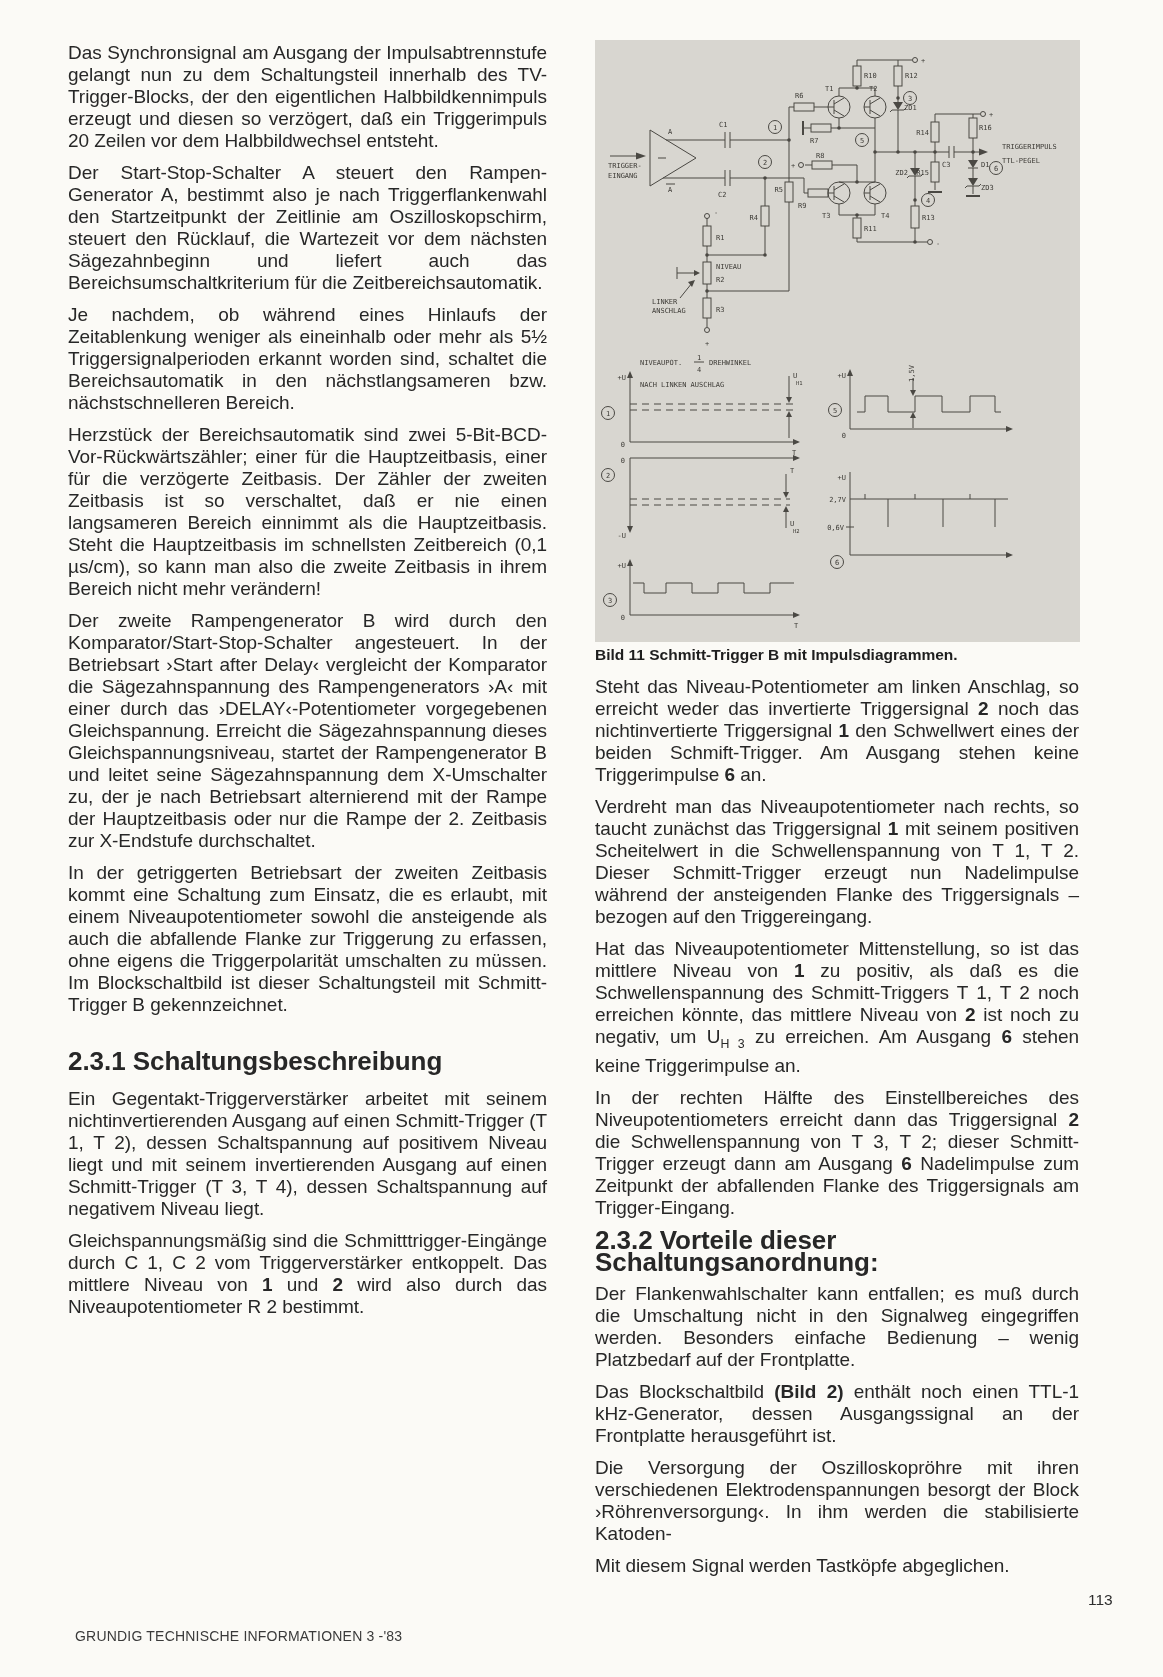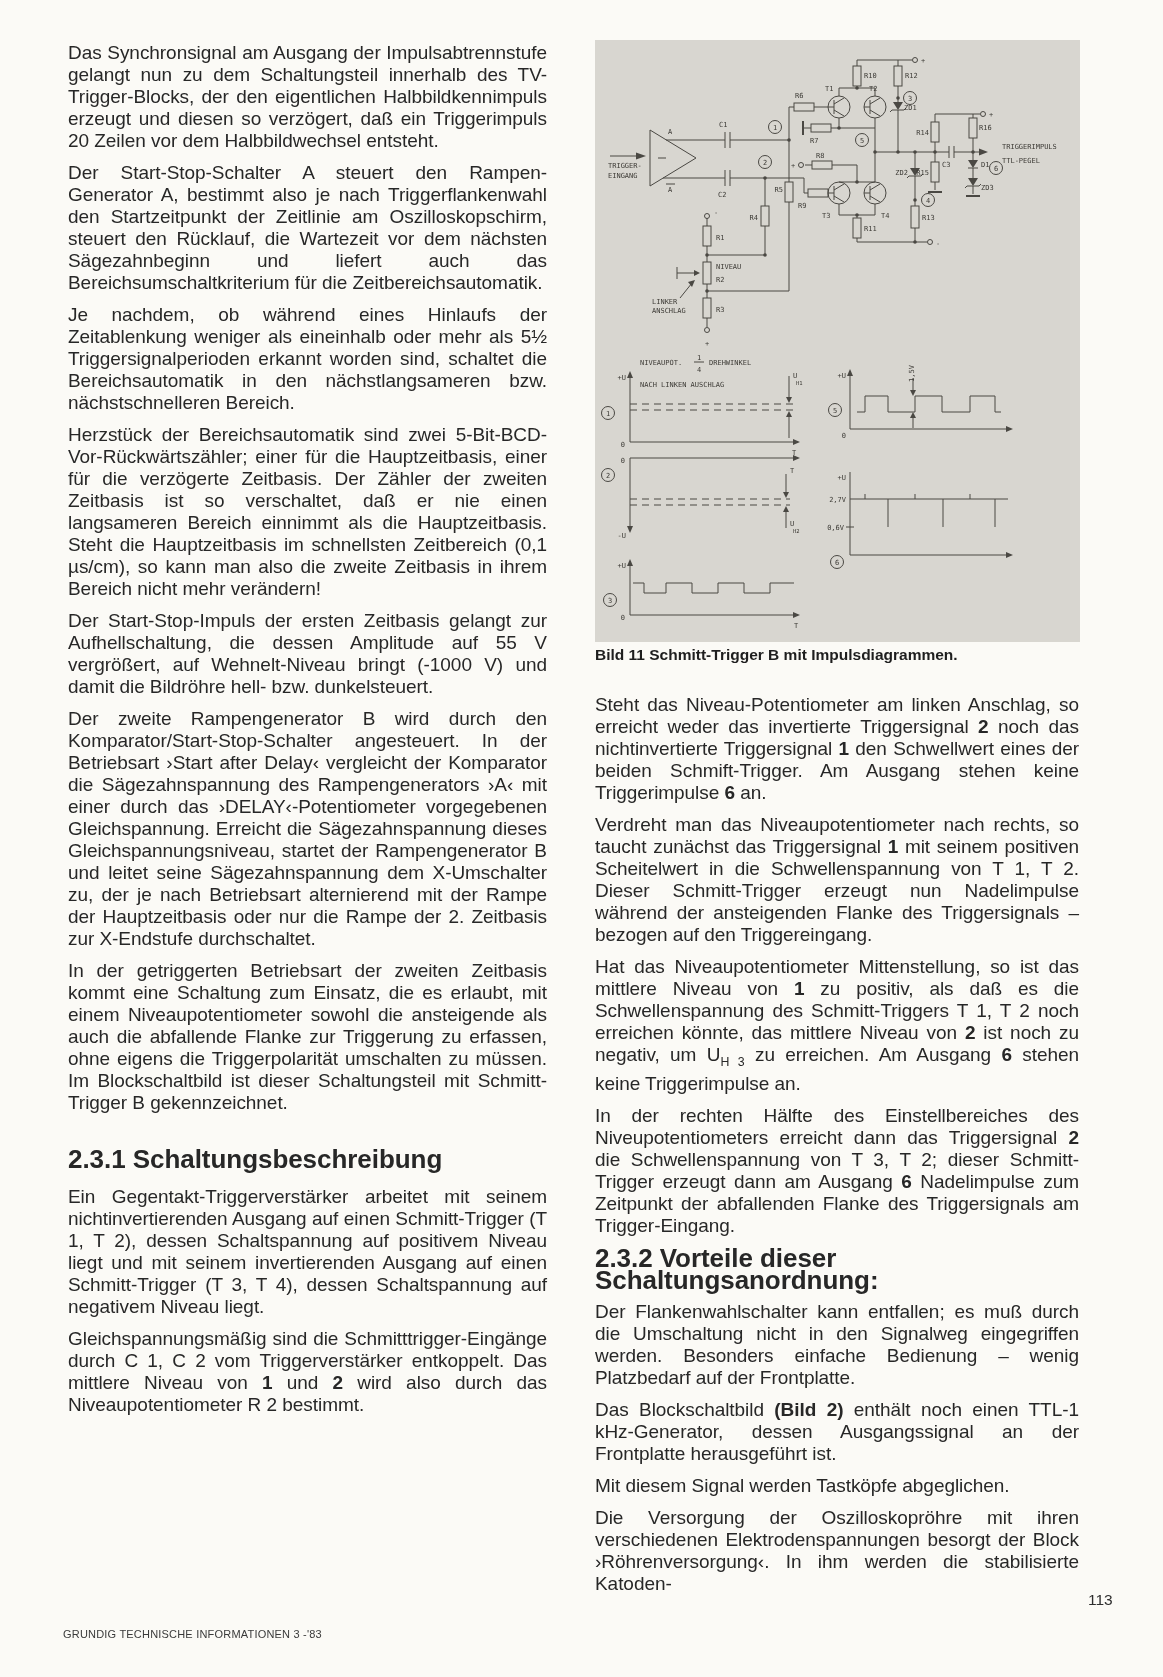--- a/index.html
+++ b/index.html
@@ -5,27 +5,27 @@
   html,body{margin:0;padding:0;}
   body{
     width:1163px;height:1677px;position:relative;
     background:#fbfaf6;
     font-family:"Liberation Sans","DejaVu Sans",sans-serif;
     color:#272727;
   }
   .col{position:absolute;text-align:justify;font-size:19px;line-height:22px;letter-spacing:-0.05px;}
   .col p{margin:0 0 10px 0;hyphens:auto;-webkit-hyphens:auto;}
   .col-left{left:68px;top:42px;width:479px;}
-  .col-right{left:595px;top:694px;width:484px;}
+  .col-right{left:595px;top:676px;width:484px;}
   h3.sec{font-size:26px;font-weight:bold;margin:34px 0 16px 0;text-align:left;}
   .col-right h3.sec{margin:8px 0 10px 0;}
   sub{font-size:0.65em;}
   .figwrap{position:absolute;left:582px;top:10px;width:498px;height:632px;}
   .caption{position:absolute;left:595px;top:646px;width:484px;font-size:15.5px;font-weight:bold;color:#1e1e1e;}
-  .footer-left{position:absolute;left:63px;top:1628px;font-size:11px;color:#3a3a3a;letter-spacing:0.2px;}
+  .footer-left{position:absolute;left:75px;top:1628px;font-size:14px;color:#3a3a3a;letter-spacing:0.2px;}
   .footer-right{position:absolute;left:1088px;top:1591px;font-size:15.5px;color:#2d2d2d;}
   
   .w{stroke:#4a4843;stroke-width:1;fill:none;}
   .w2{stroke:#4a4843;stroke-width:2;fill:none;}
   .dash{stroke:#4a4843;stroke-width:1;fill:none;stroke-dasharray:7 5;}
   .box{fill:none;stroke:#4a4843;stroke-width:1;}
   .dot{fill:#4a4843;}
   .term{fill:none;stroke:#4a4843;stroke-width:1;}
   .tri{fill:#4a4843;stroke:none;}
   .lbl{font-family:"DejaVu Sans Mono","Liberation Mono",monospace;font-size:7px;fill:#3c3a35;}
@@ -37,21 +37,20 @@
 </head>
 <body>
 
 <div class="page">
 
   <div class="col col-left">
     <p><span>Das Synchronsignal am Ausgang der Impulsabtrennstufe gelangt nun zu dem Schaltungsteil innerhalb des TV-Trigger-Blocks, der den eigentlichen Halbbildkennimpuls erzeugt und diesen so verzögert, daß ein Triggerimpuls 20 Zeilen vor dem Halbbildwechsel entsteht.</span></p>
     <p><span>Der Start-Stop-Schalter A steuert den Rampen-Generator A, bestimmt also je nach Triggerflankenwahl den Startzeitpunkt der Zeitlinie am Oszilloskopschirm, steuert den Rücklauf, die Wartezeit vor dem nächsten Sägezahnbeginn und liefert auch das Bereichsumschaltkriterium für die Zeitbereichsautomatik.</span></p>
     <p><span>Je nachdem, ob während eines Hinlaufs der Zeitablenkung weniger als eineinhalb oder mehr als 5½ Triggersignalperioden erkannt worden sind, schaltet die Bereichsautomatik in den nächstlangsameren bzw. nächstschnelleren Bereich.</span></p>
     <p><span>Herzstück der Bereichsautomatik sind zwei 5-Bit-BCD-Vor-Rückwärtszähler; einer für die Hauptzeitbasis, einer für die verzögerte Zeitbasis. Der Zähler der zweiten Zeitbasis ist so verschaltet, daß er nie einen langsameren Bereich einnimmt als die Hauptzeitbasis. Steht die Hauptzeitbasis im schnellsten Zeitbereich (0,1 µs/cm), so kann man also die zweite Zeitbasis in ihrem Bereich nicht mehr verändern!</span></p>
-    <p><span>Der Start-Stop-Impuls der ersten Zeitbasis gelangt zur Aufhellschaltung, die dessen Amplitude auf 55 V vergrößert, auf Wehnelt-Niveau bringt (-1000 V) und damit die Bildröhre hell- bzw. dunkelsteuert.</span></p>
     <p><span>Der zweite Rampengenerator B wird durch den Komparator/Start-Stop-Schalter angesteuert. In der Betriebsart ›Start after Delay‹ vergleicht der Komparator die Sägezahnspannung des Rampengenerators ›A‹ mit einer durch das ›DELAY‹-Potentiometer vorgegebenen Gleichspannung. Erreicht die Sägezahnspannung dieses Gleichspannungsniveau, startet der Rampengenerator B und leitet seine Sägezahnspannung dem X-Umschalter zu, der je nach Betriebsart alternierend mit der Rampe der Hauptzeitbasis oder nur die Rampe der 2. Zeitbasis zur X-Endstufe durchschaltet.</span></p>
     <p><span>In der getriggerten Betriebsart der zweiten Zeitbasis kommt eine Schaltung zum Einsatz, die es erlaubt, mit einem Niveaupotentiometer sowohl die ansteigende als auch die abfallende Flanke zur Triggerung zu erfassen, ohne eigens die Triggerpolarität umschalten zu müssen. Im Blockschaltbild ist dieser Schaltungsteil mit Schmitt-Trigger B gekennzeichnet.</span></p>
     <h3 class="sec">2.3.1 Schaltungsbeschreibung</h3>
     <p><span>Ein Gegentakt-Triggerverstärker arbeitet mit seinem nichtinvertierenden Ausgang auf einen Schmitt-Trigger (T 1, T 2), dessen Schaltspannung auf positivem Niveau liegt und mit seinem invertierenden Ausgang auf einen Schmitt-Trigger (T 3, T 4), dessen Schaltspannung auf negativem Niveau liegt.</span></p>
     <p><span>Gleichspannungsmäßig sind die Schmitttrigger-Eingänge durch C 1, C 2 vom Triggerverstärker entkoppelt. Das mittlere Niveau von </span><b>1</b><span> und </span><b>2</b><span> wird also durch das Niveaupotentiometer R 2 bestimmt.</span></p>
   </div>
 
   <div class="figwrap">
   <svg width="498" height="632" viewBox="0 0 498 632">
     <rect x="13" y="30" width="485" height="602" fill="#d8d6d0"></rect>
@@ -304,20 +303,20 @@
   <div class="caption">Bild 11 Schmitt-Trigger B mit Impulsdiagrammen.</div>
 
   <div class="col col-right">
     <p><span>Steht das Niveau-Potentiometer am linken Anschlag, so erreicht weder das invertierte Triggersignal </span><b>2</b><span> noch das nichtinvertierte Triggersignal </span><b>1</b><span> den Schwellwert eines der beiden Schmift-Trigger. Am Ausgang stehen keine Triggerimpulse </span><b>6</b><span> an.</span></p>
     <p><span>Verdreht man das Niveaupotentiometer nach rechts, so taucht zunächst das Triggersignal </span><b>1</b><span> mit seinem positiven Scheitelwert in die Schwellenspannung von T 1, T 2. Dieser Schmitt-Trigger erzeugt nun Nadelimpulse während der ansteigenden Flanke des Triggersignals – bezogen auf den Triggereingang.</span></p>
     <p><span>Hat das Niveaupotentiometer Mittenstellung, so ist das mittlere Niveau von </span><b>1</b><span> zu positiv, als daß es die Schwellenspannung des Schmitt-Triggers T 1, T 2 noch erreichen könnte, das mittlere Niveau von </span><b>2</b><span> ist noch zu negativ, um U</span><sub>H 3</sub><span> zu erreichen. Am Ausgang </span><b>6</b><span> stehen keine Triggerimpulse an.</span></p>
     <p><span>In der rechten Hälfte des Einstellbereiches des Niveupotentiometers erreicht dann das Triggersignal </span><b>2</b><span> die Schwellenspannung von T 3, T 2; dieser Schmitt-Trigger erzeugt dann am Ausgang </span><b>6</b><span> Nadelimpulse zum Zeitpunkt der abfallenden Flanke des Triggersignals am Trigger-Eingang.</span></p>
     <h3 class="sec">2.3.2 Vorteile dieser Schaltungsanordnung:</h3>
     <p><span>Der Flankenwahlschalter kann entfallen; es muß durch die Umschaltung nicht in den Signalweg eingegriffen werden. Besonders einfache Bedienung – wenig Platzbedarf auf der Frontplatte.</span></p>
     <p><span>Das Blockschaltbild </span><b>(Bild 2)</b><span> enthält noch einen TTL-1 kHz-Generator, dessen Ausgangssignal an der Frontplatte herausgeführt ist.</span></p>
+    <p><span>Die Versorgung der Oszilloskopröhre mit ihren verschiedenen Elektrodenspannungen besorgt der Block ›Röhrenversorgung‹. In ihm werden die stabilisierte Katoden-</span></p>
     <p><span>Mit diesem Signal werden Tastköpfe abgeglichen.</span></p>
-    <p><span>Die Versorgung der Oszilloskopröhre mit ihren verschiedenen Elektrodenspannungen besorgt der Block ›Röhrenversorgung‹. In ihm werden die stabilisierte Katoden-</span></p>
   </div>
 
   <div class="footer-left">GRUNDIG TECHNISCHE INFORMATIONEN 3 -'83</div>
   <div class="footer-right">113</div>
 
 </div>
 
 </body></html>

